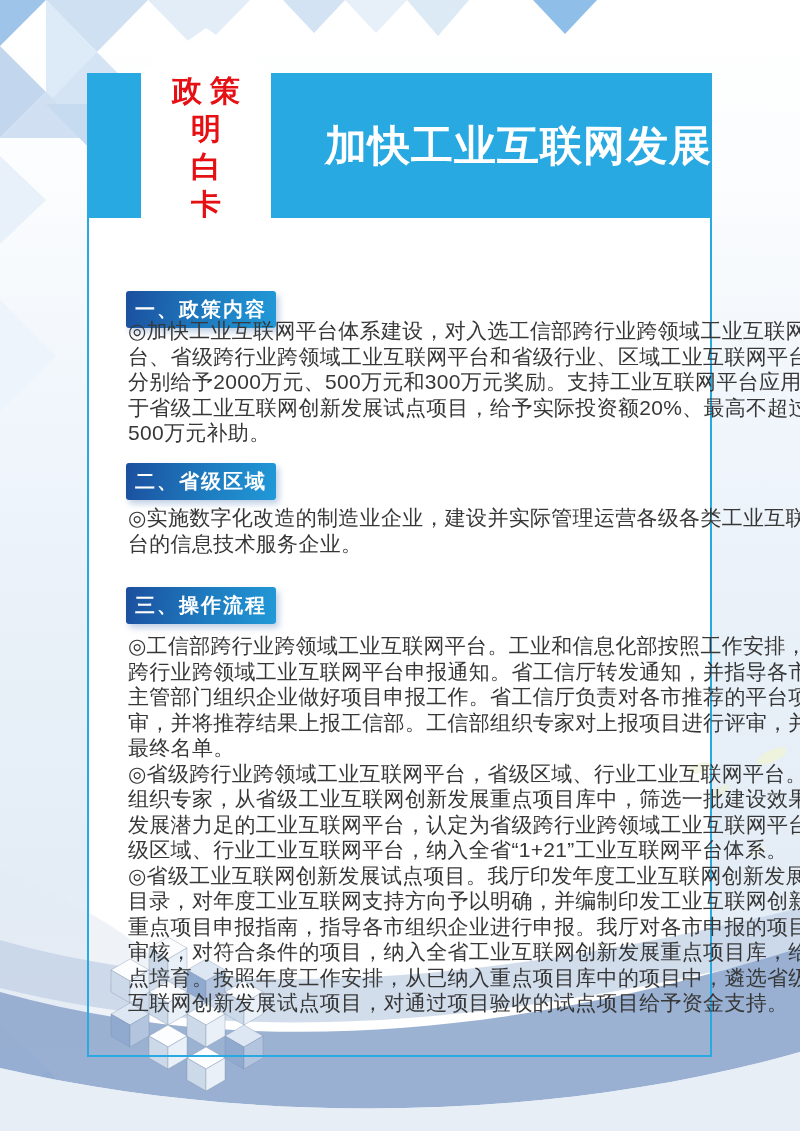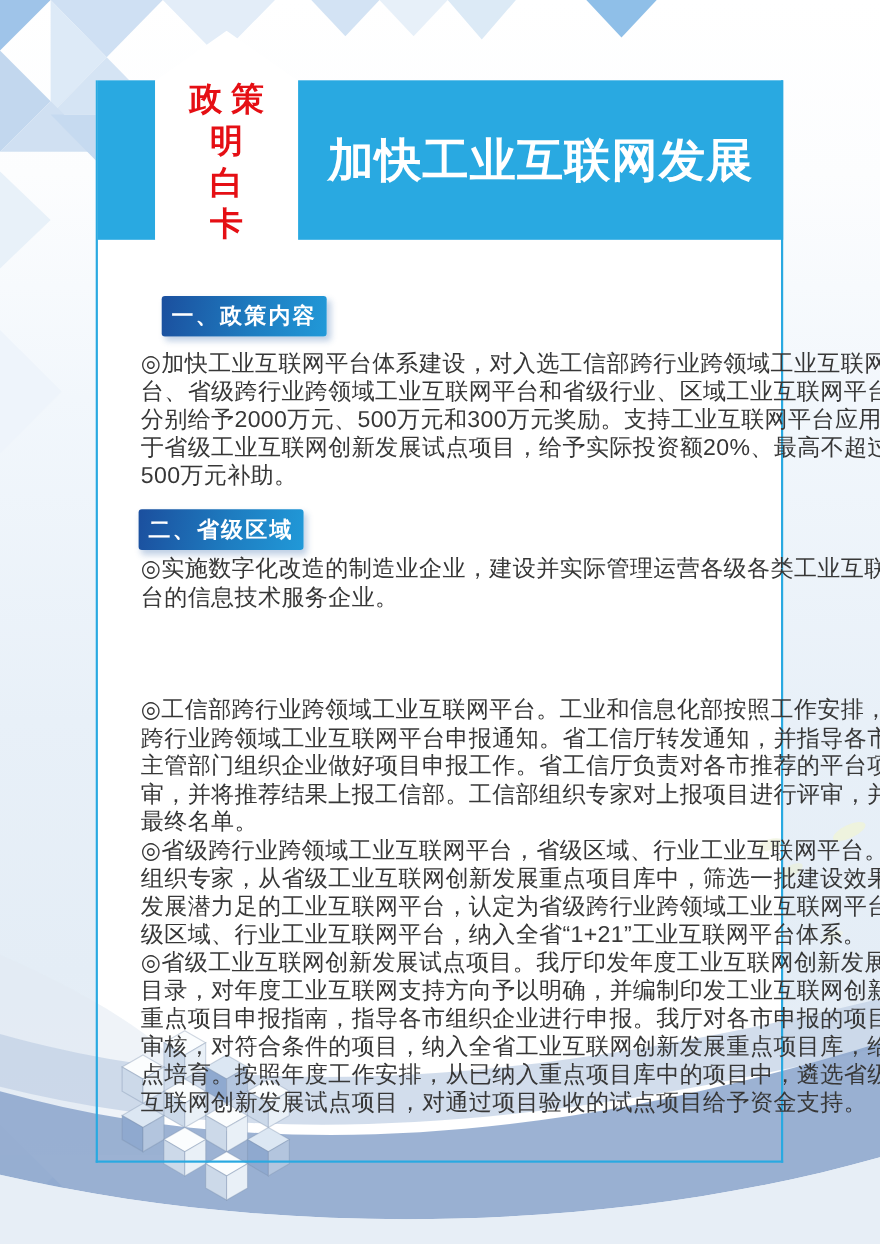--- a/index.html
+++ b/index.html
@@ -24,35 +24,35 @@
     position:absolute;left:52px;top:-45px;width:130px;height:190px;background:#ffffff;
     clip-path:polygon(0 24%,50% 0,100% 24%,100% 100%,0 100%);
   }
   .badge-chars{padding-top:44px;text-align:center;color:#e50f14;font-weight:bold;
     font-size:30px;line-height:38px;}
   .badge-row{display:flex;justify-content:center;gap:8px;}
   .badge-char{display:block;}
 
   .banner{
     position:absolute;left:182px;top:0;right:-2px;height:145px;background:#29a9e1;
-    display:flex;align-items:center;justify-content:center;
+    display:flex;align-items:center;justify-content:flex-end;
   }
   .banner-title{color:#ffffff;font-weight:bold;font-size:42px;letter-spacing:1px;white-space:nowrap;}
 
   .sec-head{
     position:absolute;left:37px;width:150px;height:37px;border-radius:3px;
     background:linear-gradient(100deg,#1b4f9e 0%,#1e7cc0 55%,#2199d8 100%);
     color:#fff;font-size:20px;font-weight:bold;letter-spacing:2px;
     display:flex;align-items:center;justify-content:center;
     box-shadow:3px 4px 6px rgba(30,85,160,.28);
   }
   .sec-body{position:absolute;left:39px;color:#373737;font-size:21px;line-height:25.5px;}
   .body-line{white-space:nowrap;letter-spacing:.3px;}
 
-  .head-1{top:196px;margin-left:21px;}  .body-1{top:245px;}
+  .head-1{top:218px;}  .body-1{top:245px;}
   .head-2{top:390px;}  .body-2{top:432px;}
   .head-3{top:514px;}  .body-3{top:560px;}
 
   .cube-top{fill:#fbfdfe;stroke:rgba(120,140,170,.35);stroke-width:1;}
   .cube-left{fill:#ccd9e9;stroke:rgba(120,140,170,.35);stroke-width:1;}
   .cube-right{fill:#e9f0f7;stroke:rgba(120,140,170,.35);stroke-width:1;}
   .blue .cube-top{fill:#dce7f3;} .blue .cube-left{fill:#8fa9cf;} .blue .cube-right{fill:#b3c5de;}
 </style>
 </head>
 <body>
@@ -176,20 +176,21 @@
       <div class="body-line">于省级工业互联网创新发展试点项目，给予实际投资额20%、最高不超过</div>
       <div class="body-line">500万元补助。</div>
     </div>
 
     <div class="sec-head head-2">二、省级区域</div>
     <div class="sec-body body-2">
       <div class="body-line">◎实施数字化改造的制造业企业，建设并实际管理运营各级各类工业互联网平</div>
       <div class="body-line">台的信息技术服务企业。</div>
     </div>
 
+    <div class="sec-head head-3">三、操作流程</div>
     <div class="sec-body body-3">
       <div class="body-line">◎工信部跨行业跨领域工业互联网平台。工业和信息化部按照工作安排，印发</div>
       <div class="body-line">跨行业跨领域工业互联网平台申报通知。省工信厅转发通知，并指导各市工信</div>
       <div class="body-line">主管部门组织企业做好项目申报工作。省工信厅负责对各市推荐的平台项目初</div>
       <div class="body-line">审，并将推荐结果上报工信部。工信部组织专家对上报项目进行评审，并确定</div>
       <div class="body-line">最终名单。</div>
       <div class="body-line">◎省级跨行业跨领域工业互联网平台，省级区域、行业工业互联网平台。我厅</div>
       <div class="body-line">组织专家，从省级工业互联网创新发展重点项目库中，筛选一批建设效果好、</div>
       <div class="body-line">发展潜力足的工业互联网平台，认定为省级跨行业跨领域工业互联网平台和省</div>
       <div class="body-line">级区域、行业工业互联网平台，纳入全省“1+21”工业互联网平台体系。</div>

